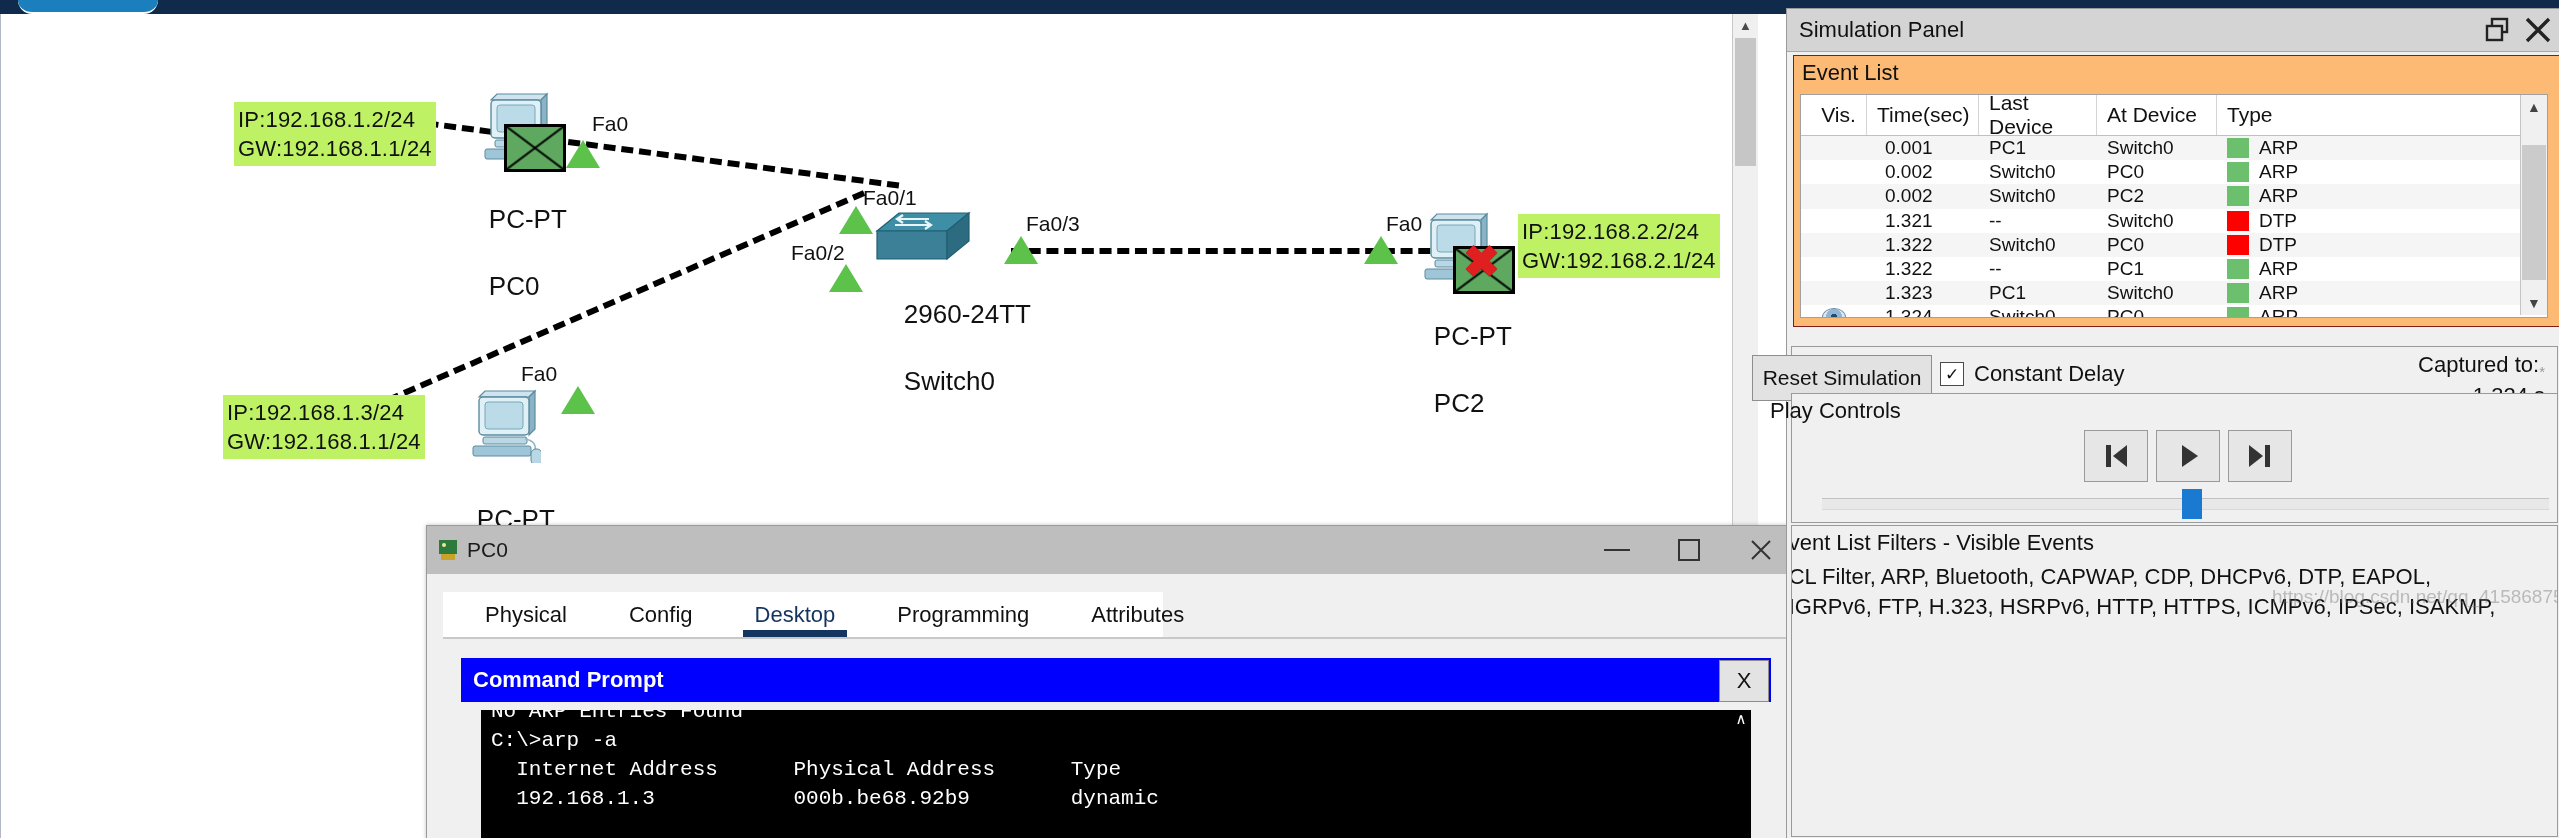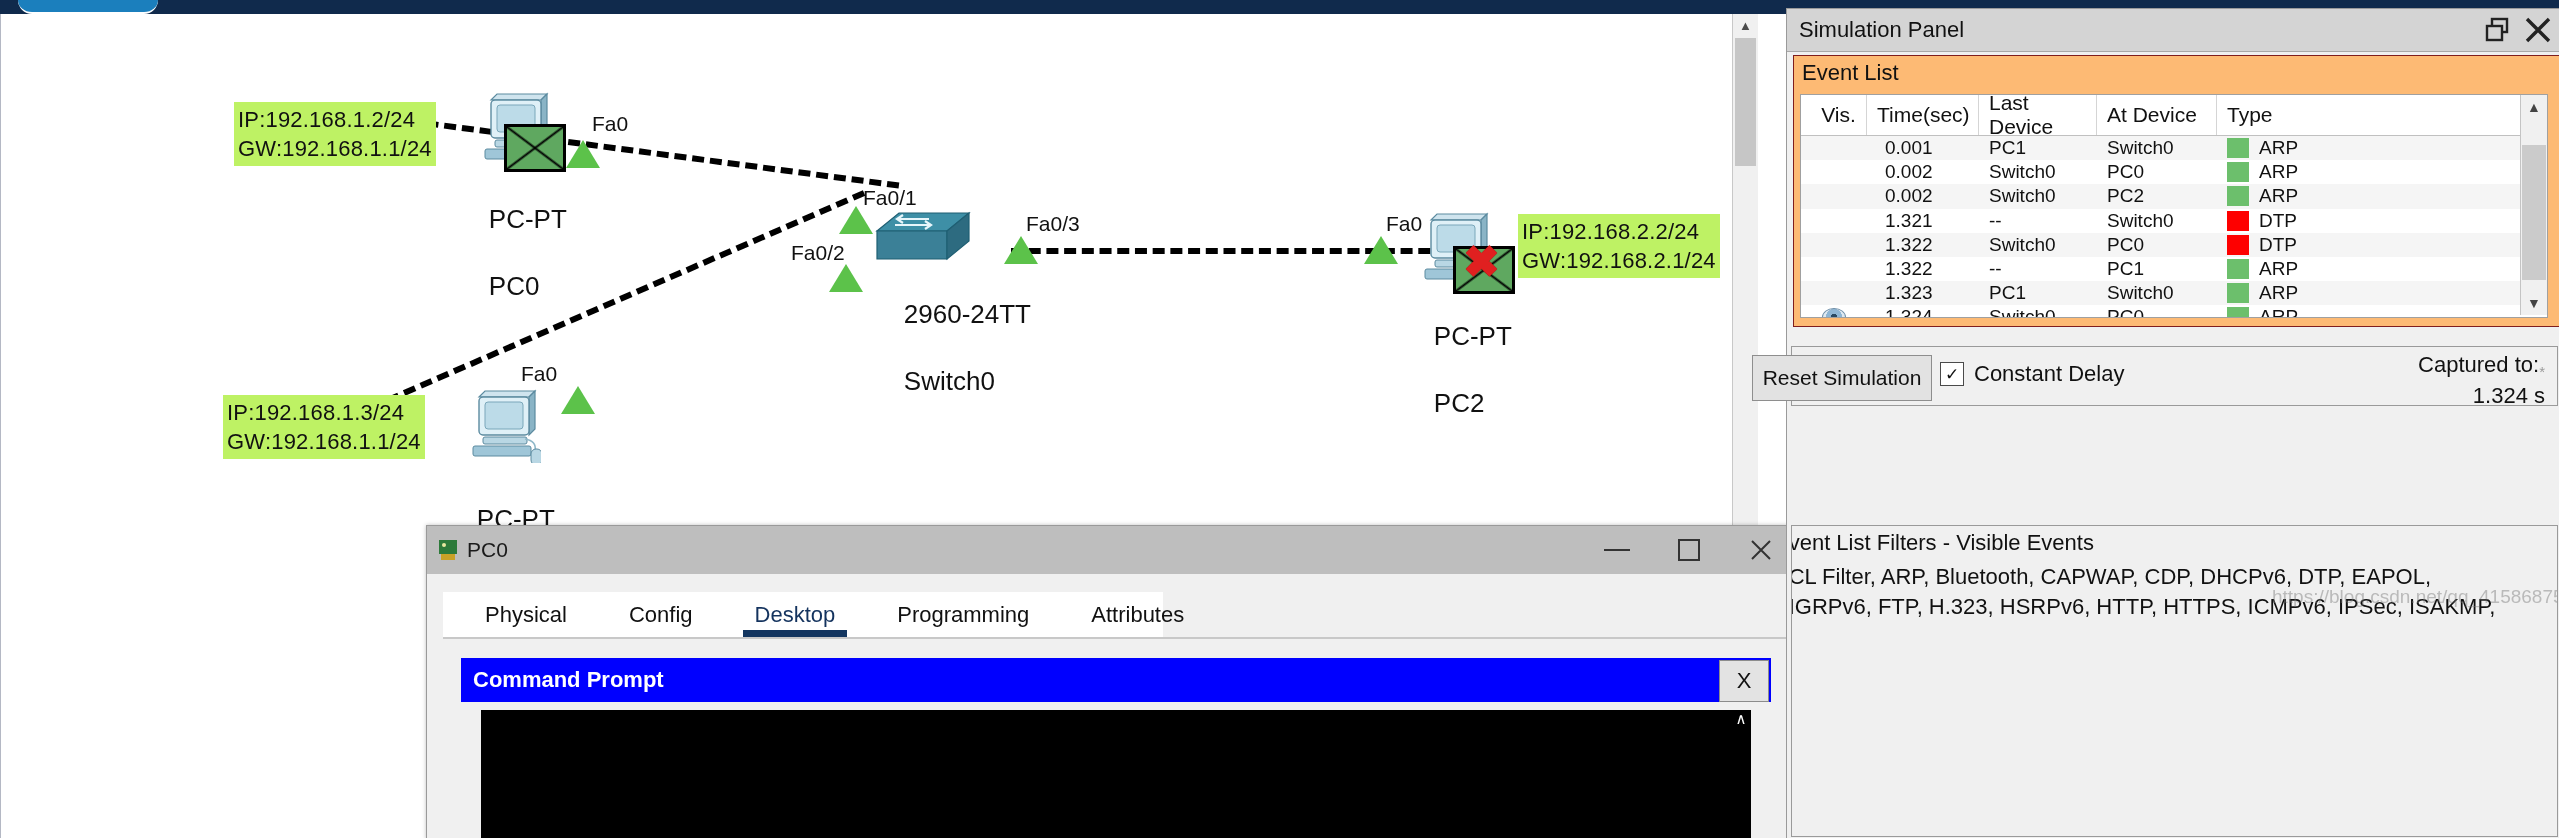--- a/index.html
+++ b/index.html
@@ -402,20 +402,25 @@
       <div class="devtab">Attributes</div>
     </div>
     <div class="devtab-underline-sep"></div>
 
     <div class="cmdwrap">
       <div class="cmd-title">
         <div class="cmd-title-text">Command Prompt</div>
         <div class="cmd-close">X</div>
       </div>
       <div class="cmd-body">
+        <div class="cmd-text">No ARP Entries Found
+C:\&gt;arp -a
+  Internet Address      Physical Address      Type
+  192.168.1.3           000b.be68.92b9        dynamic
+</div>
         <div class="cmd-scroll">
           <span>∧</span>
         </div>
       </div>
     </div>
   </div>
 
   <div class="simpanel">
     <div class="sim-title">
       <div class="sim-title-text">Simulation Panel</div>
@@ -539,20 +544,45 @@
       <div class="cdelay">
         <div class="cbox">✓</div>
         <div class="cdelay-label">Constant Delay</div>
       </div>
       <div class="captured">
         <span>Captured to:</span><span class="star">*</span><br>
         <span>1.324 s</span>
       </div>
     </div>
 
+    <div class="playbox">
+      <div class="play-label">Play Controls</div>
+      <div class="playbtns">
+        <div class="pbtn">
+          <svg width="30" height="30" viewBox="0 0 30 30">
+            <rect x="5" y="4" width="5" height="22" fill="#333"></rect>
+            <polygon points="26,4 26,26 12,15" fill="#333"></polygon>
+          </svg>
+        </div>
+        <div class="pbtn">
+          <svg width="30" height="30" viewBox="0 0 30 30">
+            <polygon points="9,4 9,26 25,15" fill="#333"></polygon>
+          </svg>
+        </div>
+        <div class="pbtn">
+          <svg width="30" height="30" viewBox="0 0 30 30">
+            <polygon points="4,4 4,26 18,15" fill="#333"></polygon>
+            <rect x="20" y="4" width="5" height="22" fill="#333"></rect>
+          </svg>
+        </div>
+      </div>
+      <div class="slider">
+        <div class="knob"></div>
+      </div>
+    </div>
 
     <div class="filterbox">
       <div class="filter-title">Event List Filters - Visible Events</div>
       <div class="filter-body">ACL Filter, ARP, Bluetooth, CAPWAP, CDP, DHCPv6, DTP, EAPOL,
 EIGRPv6, FTP, H.323, HSRPv6, HTTP, HTTPS, ICMPv6, IPSec, ISAKMP,</div>
       <div class="watermark">https://blog.csdn.net/qq_41586875</div>
     </div>
   </div>
 
 </div>

